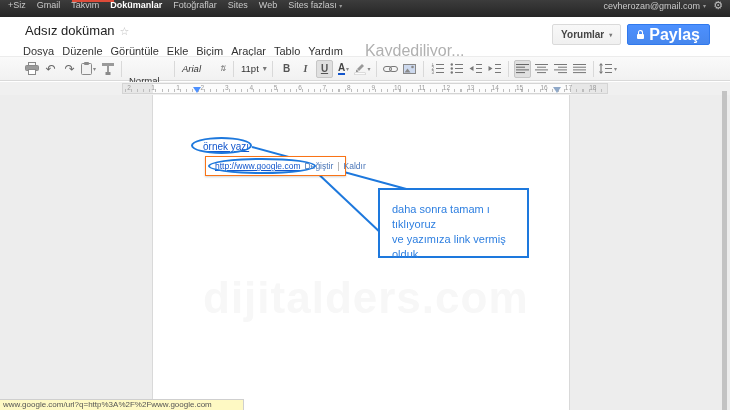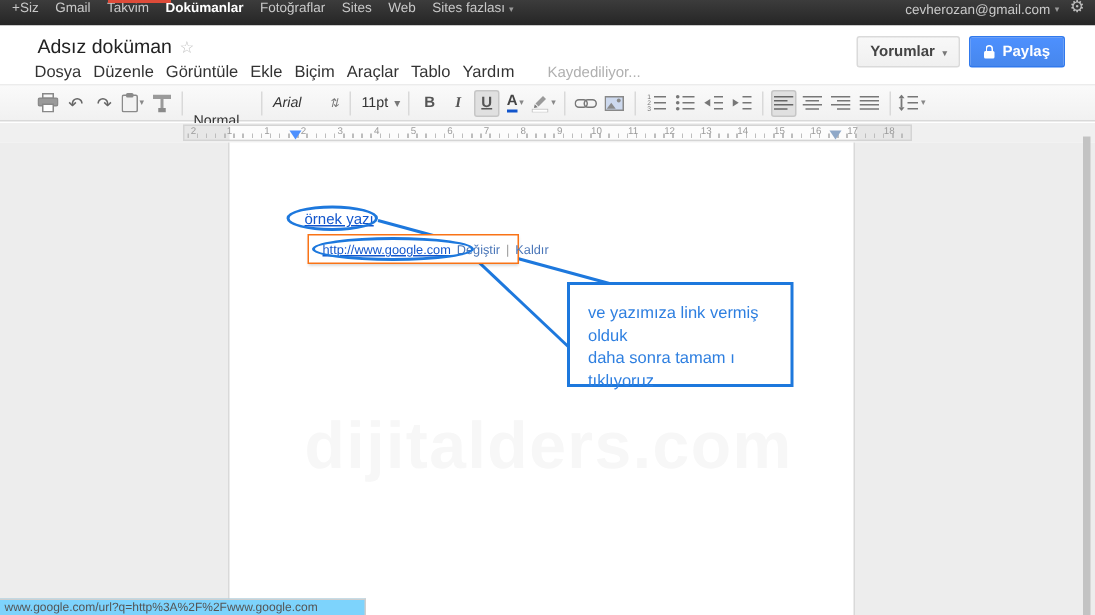--- a/index.html
+++ b/index.html
@@ -19,27 +19,27 @@
   .tb-email{cursor:pointer;display:flex;align-items:center;gap:3px;}
   .tb-arrow{font-size:6px;color:#999;}
   .gear{font-size:11px;color:#bfbfbf;cursor:pointer;line-height:1;}
 
   
   .header{position:absolute;top:17px;left:0;right:0;height:39px;background:#fff;}
   .doc-title{position:absolute;left:25px;top:6px;font-size:13px;color:#222;cursor:text;}
   .star{color:#c0c0c0;font-size:11px;margin-left:5px;cursor:pointer;}
   .menus{position:absolute;left:19px;top:25px;display:flex;align-items:center;font-size:11px;color:#333;}
   .menu-item{padding:0 4px;cursor:pointer;}
-  .saving{color:#b0b0b0;margin-left:18px;font-size:10px;}
+  .saving{color:#b0b0b0;margin-left:18px;font-size:16px;}
   .header-actions{position:absolute;right:20px;top:7px;display:flex;gap:6px;}
   .btn-comments{height:21px;padding:0 8px;font-size:10px;font-weight:bold;color:#444;
     background:linear-gradient(#f8f8f8,#f0f0f0);border:1px solid #dadada;border-radius:2px;
     display:flex;align-items:center;gap:5px;cursor:pointer;}
   .btn-comments .tb-arrow{color:#777;}
-  .btn-share{height:21px;padding:0 9px;font-size:10px;font-weight:bold;color:#fff;
+  .btn-share{height:21px;padding:0 9px;font-size:16px;font-weight:bold;color:#fff;
     background:linear-gradient(#4d90fe,#4787ed);border:1px solid #3079ed;border-radius:2px;
     display:flex;align-items:center;gap:5px;cursor:pointer;}
   .lock-icon{width:7px;height:5px;background:#fff;border-radius:1px;position:relative;margin-top:3px;}
   .lock-icon::before{content:"";position:absolute;top:-4px;left:1px;width:3px;height:4px;
     border:1px solid #fff;border-bottom:none;border-radius:3px 3px 0 0;}
 
   
   .toolbar{position:absolute;top:56px;left:0;right:0;height:25px;
     background:linear-gradient(#fafafa,#f1f1f1);border-top:1px solid #ececec;border-bottom:1px solid #d9d9d9;
     display:flex;align-items:center;padding-left:22px;}
@@ -85,21 +85,21 @@
   .bubble{position:absolute;left:205px;top:61px;width:141px;height:20px;background:#fff;
     border:1px solid #f97316;box-shadow:0 1px 2px rgba(0,0,0,.18);display:flex;align-items:center;
     gap:4px;padding-left:9px;font-size:8.5px;white-space:nowrap;}
   .bubble-url{color:#1155cc;text-decoration:underline;cursor:pointer;}
   .bubble-action{color:#4a76b8;cursor:pointer;}
   .bubble-sep{color:#9a9a9a;}
   .anno-lines{position:absolute;left:0;top:0;pointer-events:none;}
   .callout{position:absolute;left:378px;top:93px;width:151px;height:70px;background:#fff;
     border:2px solid #1d78dd;padding:12px 0 0 12px;font-size:11px;line-height:15px;color:#2e7fe0;}
   .vscroll{position:absolute;right:3px;top:-4px;width:5px;bottom:0;background:#c3c3c3;}
-  .status-tooltip{position:absolute;left:0;bottom:0;width:244px;height:11px;background:#7dd3fc;
+  .status-tooltip{position:absolute;left:0;bottom:0;width:244px;height:11px;background:#fef9c3;
     border:1px solid #cfcfcf;border-left:none;border-bottom:none;font-size:8px;color:#555;
     line-height:10px;padding-left:3px;white-space:nowrap;overflow:hidden;}
   svg{display:block;}
 </style>
 </head>
 <body>
 
 <div class="window">
 
   <div class="topbar">
@@ -380,21 +380,21 @@
 
     <div class="bubble">
       <span class="bubble-url">http://www.google.com</span>
       <span class="bubble-action">Değiştir</span>
       <span class="bubble-sep">|</span>
       <span class="bubble-action">Kaldır</span>
     </div>
     <div class="ellipse e2"></div>
 
     <div class="callout">
+      <div>daha sonra tamam ı tıklıyoruz</div>
       <div>ve yazımıza link vermiş olduk</div>
-      <div>daha sonra tamam ı tıklıyoruz</div>
     </div>
 
     <div class="vscroll"></div>
     <div class="status-tooltip">www.google.com/url?q=http%3A%2F%2Fwww.google.com</div>
   </div>
 
 </div>
 
 </body></html>

